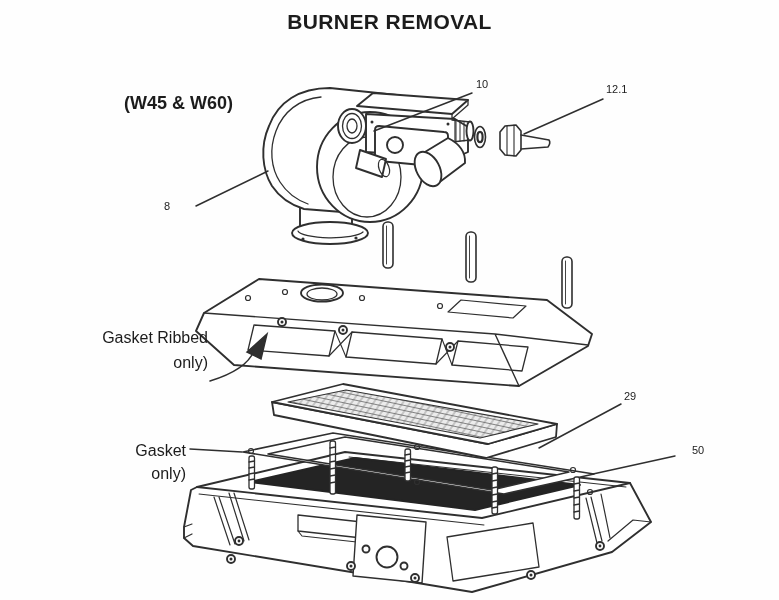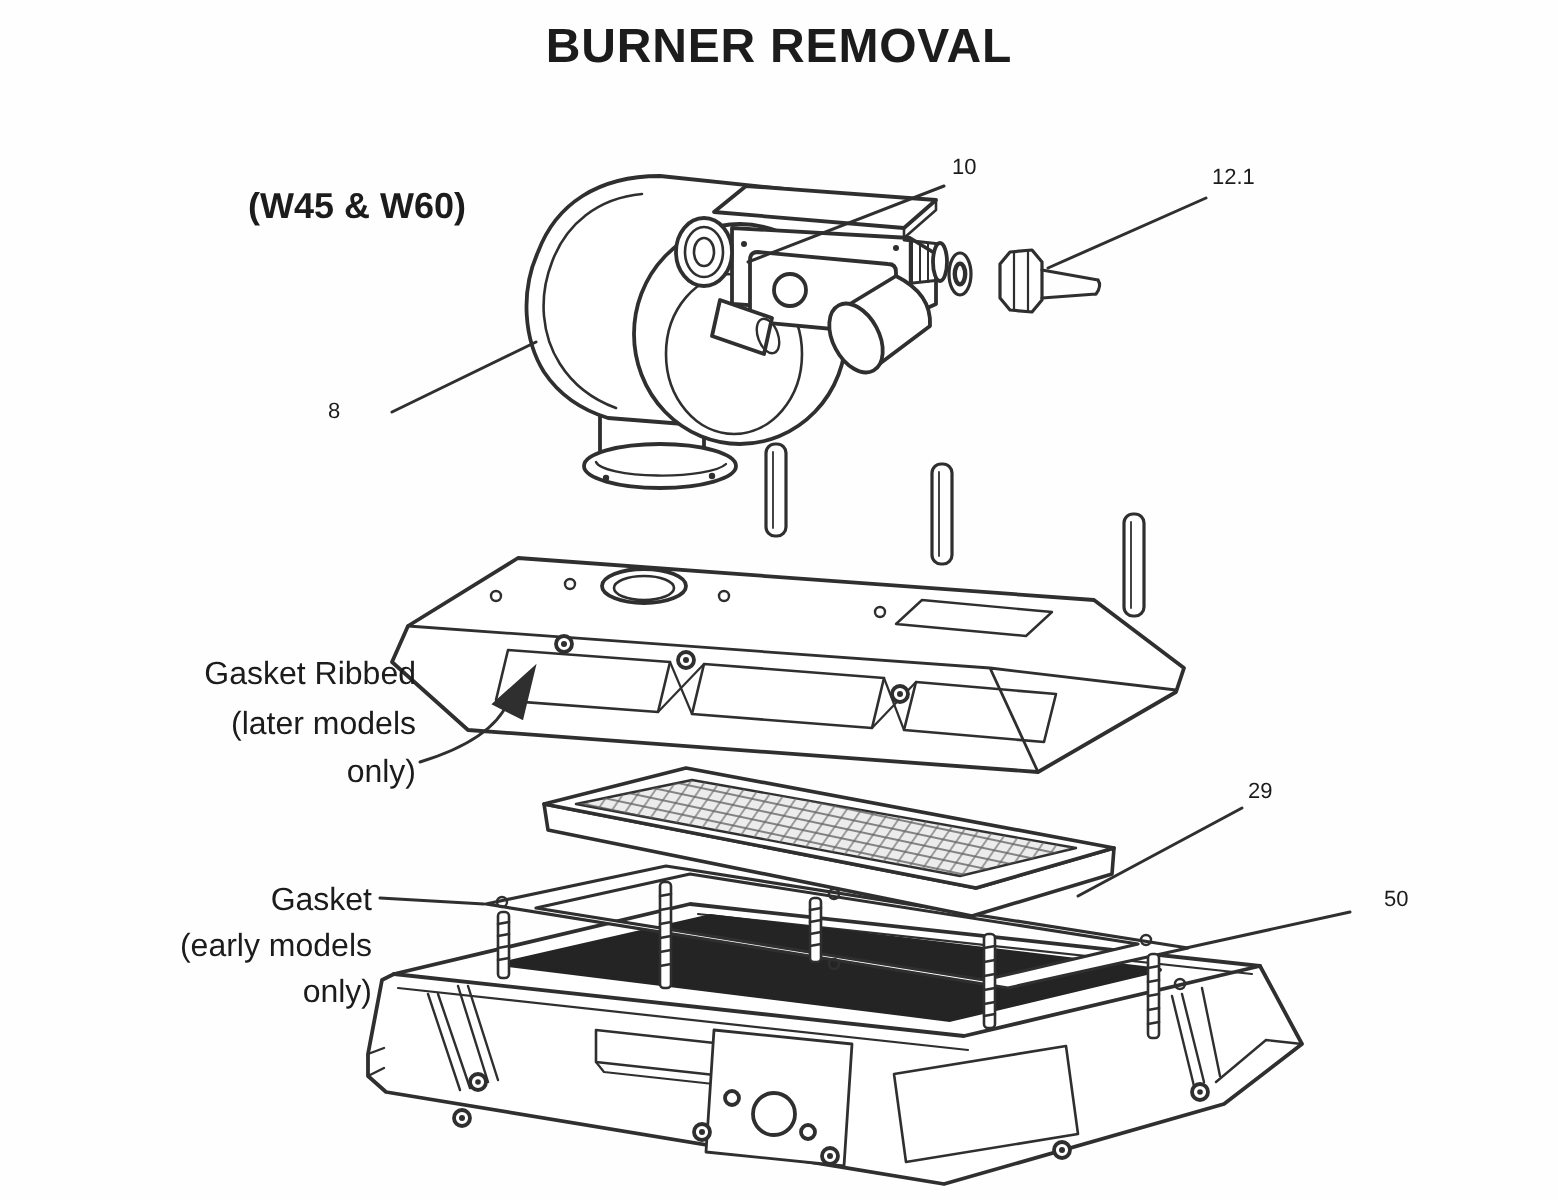--- a/index.html
+++ b/index.html
@@ -2,21 +2,21 @@
 <html><head>
 <meta charset="utf-8">
 <style>
   html,body{margin:0;padding:0;background:#fff;}
   .stage{
     position:relative;width:779px;height:600px;background:#fefefe;overflow:hidden;
     font-family:"Liberation Sans","DejaVu Sans",sans-serif;color:#1c1c1c;
   }
   .art{position:absolute;left:0;top:0;}
   .lbl{position:absolute;white-space:pre;}
-  .title{left:0;top:10px;width:779px;text-align:center;font-size:24px;font-weight:bold;letter-spacing:.4px;}
+  .title{left:0;top:10px;width:779px;text-align:center;font-size:21px;font-weight:bold;letter-spacing:.4px;}
   .model-note{left:97px;top:93px;width:136px;text-align:right;font-size:18px;font-weight:bold;}
   .pn{font-size:11px;}
   .pn-8{left:164px;top:200px;}
   .pn-10{left:476px;top:78px;}
   .pn-121{left:606px;top:83px;}
   .pn-29{left:624px;top:390px;}
   .pn-30{left:692px;top:444px;}
   .ann{position:absolute;font-size:16px;text-align:right;}
   .ann div{white-space:nowrap;}
   .ann-ribbed{left:58px;top:326px;width:150px;line-height:24.5px;}
@@ -205,23 +205,21 @@
   <div class="lbl model-note">(W45 &amp; W60)</div>
 
   <div class="lbl pn pn-8">8</div>
   <div class="lbl pn pn-10">10</div>
   <div class="lbl pn pn-121">12.1</div>
   <div class="lbl pn pn-29">29</div>
   <div class="lbl pn pn-30">50</div>
 
   <div class="ann ann-ribbed">
     <div>Gasket Ribbed</div>
-    <div>(later models</div>
     <div>only)</div>
   </div>
 
   <div class="ann ann-early">
     <div>Gasket</div>
-    <div>(early models</div>
     <div>only)</div>
   </div>
 
 </div>
 
 </body></html>

